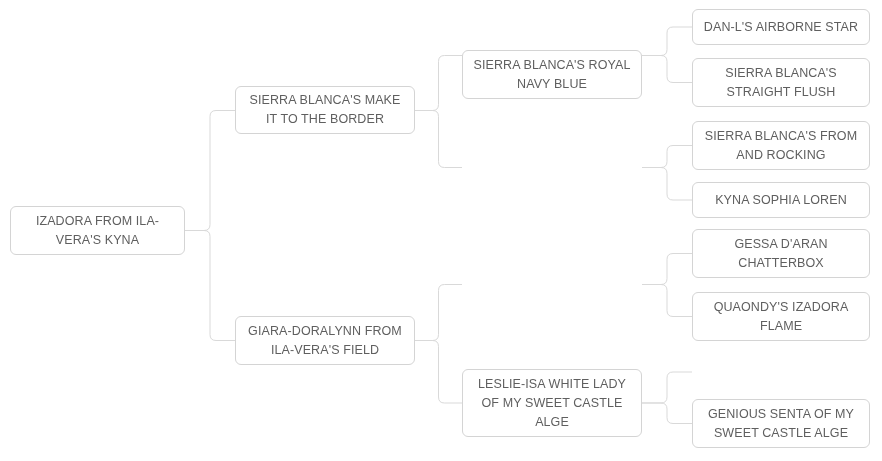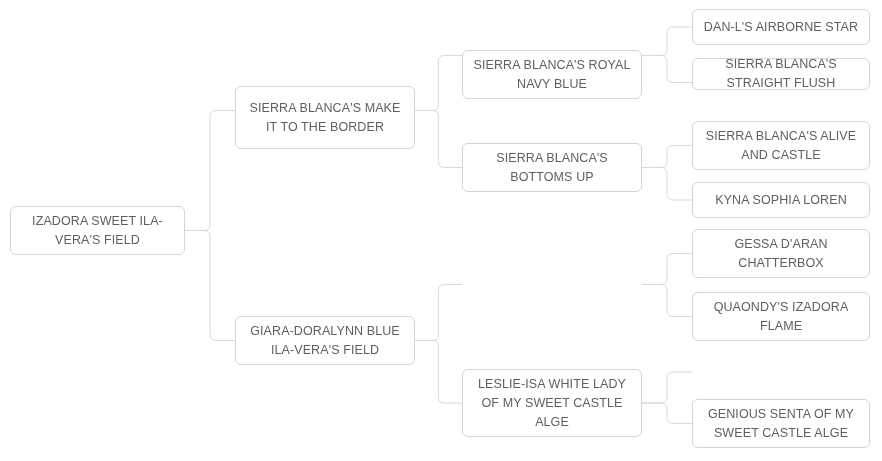--- a/index.html
+++ b/index.html
@@ -59,45 +59,42 @@
       <path d="M642,55.5 H661 Q667,55.5 667,49.5 V33 Q667,27 673,27 H692" fill="none" stroke="#d9d9d9" stroke-width="1"></path>
       <path d="M642,55.5 H661 Q667,55.5 667,61.5 V76.5 Q667,82.5 673,82.5 H692" fill="none" stroke="#d9d9d9" stroke-width="1"></path>
       <path d="M642,167.5 H661 Q667,167.5 667,161.5 V151.5 Q667,145.5 673,145.5 H692" fill="none" stroke="#d9d9d9" stroke-width="1"></path>
       <path d="M642,167.5 H661 Q667,167.5 667,173.5 V194 Q667,200 673,200 H692" fill="none" stroke="#d9d9d9" stroke-width="1"></path>
       <path d="M642,284.5 H661 Q667,284.5 667,278.5 V259.5 Q667,253.5 673,253.5 H692" fill="none" stroke="#d9d9d9" stroke-width="1"></path>
       <path d="M642,284.5 H661 Q667,284.5 667,290.5 V310.5 Q667,316.5 673,316.5 H692" fill="none" stroke="#d9d9d9" stroke-width="1"></path>
       <path d="M642,403 H661 Q667,403 667,397 V378 Q667,372 673,372 H692" fill="none" stroke="#d9d9d9" stroke-width="1"></path>
       <path d="M642,403 H661 Q667,403 667,409 V417.5 Q667,423.5 673,423.5 H692" fill="none" stroke="#d9d9d9" stroke-width="1"></path>
     </svg>
 <div class="node" style="left: 10px; top: 206px; width: 175px; height: 49px;">
-      <span class="node-label">IZADORA SWEET ILA-VERA'S FIELD</span>
+      <span class="node-label">IZADORA FROM ILA-VERA'S KYNA</span>
     </div>
-    <div class="node" style="left: 235px; top: 86px; width: 180px; height: 63px;">
+    <div class="node" style="left: 235px; top: 86px; width: 180px; height: 48px;">
       <span class="node-label">SIERRA BLANCA'S MAKE IT TO THE BORDER</span>
     </div>
     <div class="node" style="left: 235px; top: 316px; width: 180px; height: 49px;">
-      <span class="node-label">GIARA-DORALYNN BLUE ILA-VERA'S FIELD</span>
+      <span class="node-label">GIARA-DORALYNN FROM ILA-VERA'S FIELD</span>
     </div>
     <div class="node" style="left: 462px; top: 31px; width: 180px; height: 49px; margin-top: 19px;">
       <span class="node-label">SIERRA BLANCA'S ROYAL NAVY BLUE</span>
-    </div>
-    <div class="node" style="left: 462px; top: 143px; width: 180px; height: 49px;">
-      <span class="node-label">SIERRA BLANCA'S BOTTOMS UP</span>
     </div>
     <div class="node" style="left: 462px; top: 369px; width: 180px; height: 68px; text-align: center;">
       <span class="node-label">LESLIE-ISA WHITE LADY OF MY SWEET CASTLE ALGE</span>
     </div>
     <div class="node" style="left: 692px; top: 9px; width: 178px; height: 36px;">
       <span class="node-label">DAN-L'S AIRBORNE STAR</span>
     </div>
-    <div class="node" style="left: 692px; top: 58px; width: 178px; height: 32px;">
+    <div class="node" style="left: 692px; top: 58px; width: 178px; height: 49px;">
       <span class="node-label">SIERRA BLANCA'S STRAIGHT FLUSH</span>
     </div>
     <div class="node" style="left: 692px; top: 121px; width: 178px; height: 49px;">
-      <span class="node-label">SIERRA BLANCA'S ALIVE AND CASTLE</span>
+      <span class="node-label">SIERRA BLANCA'S FROM AND ROCKING</span>
     </div>
     <div class="node" style="left: 692px; top: 182px; width: 178px; height: 36px; justify-content: flex-end;">
       <span class="node-label">KYNA SOPHIA LOREN</span>
     </div>
     <div class="node" style="left: 692px; top: 229px; width: 178px; height: 49px;">
       <span class="node-label">GESSA D'ARAN CHATTERBOX</span>
     </div>
     <div class="node" style="left: 692px; top: 292px; width: 178px; height: 49px;">
       <span class="node-label">QUAONDY'S IZADORA FLAME</span>
     </div>

